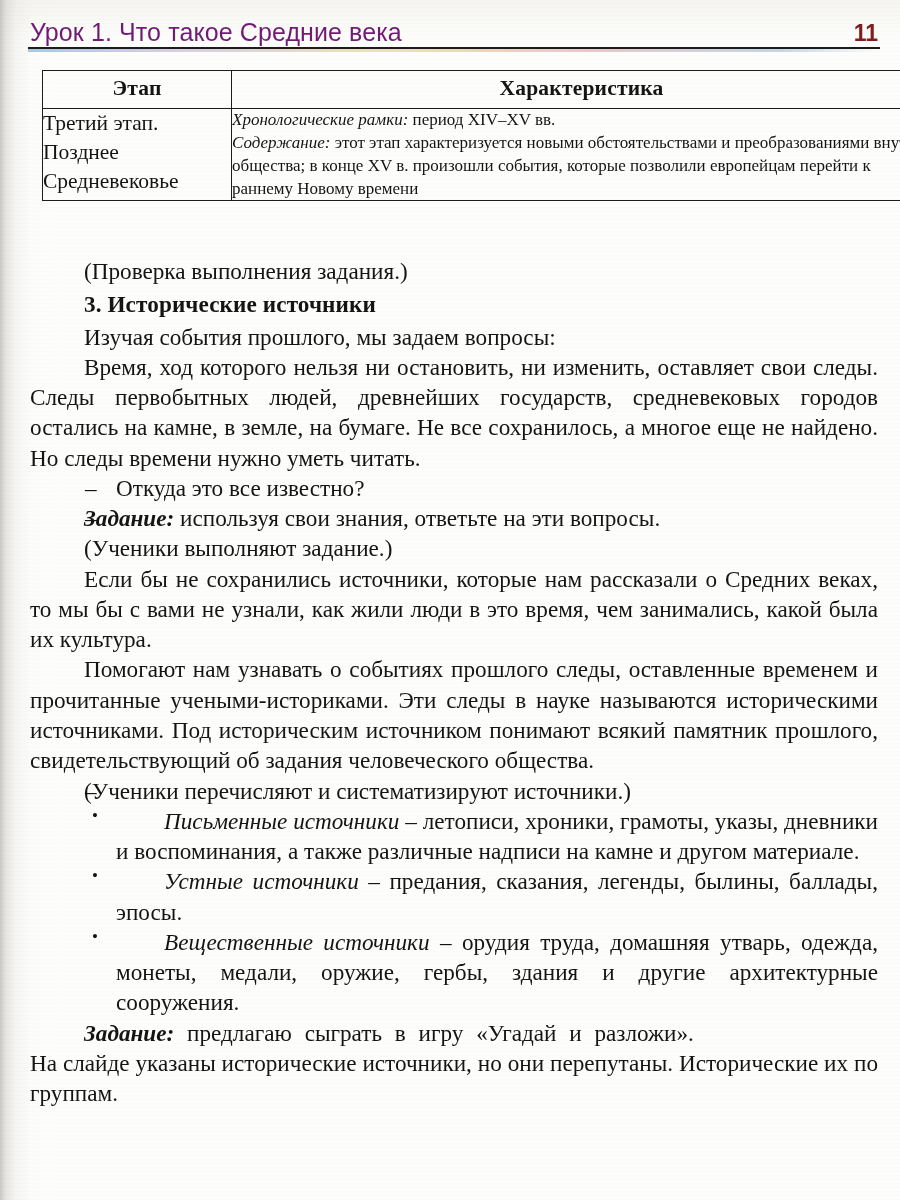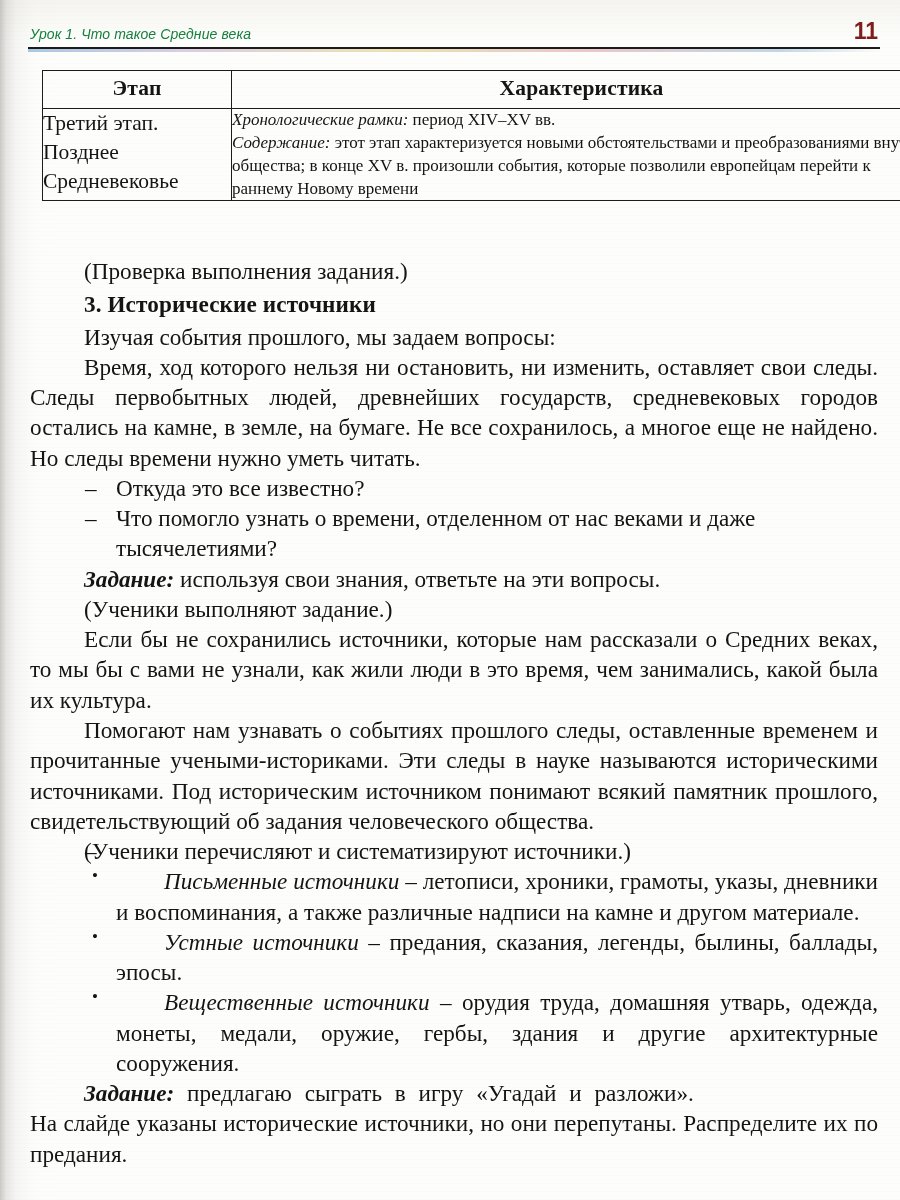--- a/index.html
+++ b/index.html
@@ -57,25 +57,24 @@
     position: absolute;
     left: 30px;
     top: 18px;
     width: 848px;
     display: flex;
     align-items: baseline;
     justify-content: space-between;
     font-family: "Liberation Sans", "DejaVu Sans", sans-serif;
   }
   .runhead-title {
-    font-size: 14px;
+    font-size: 25px;
     letter-spacing: .1px;
-    color: #15803d;
+    color: #701a75;
     white-space: nowrap;
-    font-style: italic;
   }
   .runhead-page {
     font-size: 23px;
     font-weight: bold;
     color: #7f1d1d;
   }
   .headrule {
     position: absolute;
     left: 28px;
     top: 47px;
@@ -249,21 +248,20 @@
 
     <p class="para">Время, ход которого нельзя ни остановить, ни изменить, оставляет свои следы. Следы первобытных людей, древнейших государств, средневековых городов остались на камне, в земле, на бумаге. Не все сохранилось, а многое еще не найдено. Но следы времени нужно уметь читать.</p>
 
     <ul class="dashlist">
       <li>
         <span class="dash">–</span>
         <span>Откуда это все известно?</span>
       </li>
       <li>
         <span class="dash">–</span>
-        <span>Что помогло узнать о времени, отделенном от нас веками и даже тысячелетиями?</span>
       </li>
     </ul>
 
     <p class="noindent" style="text-indent:54px;">
       <span class="bi">Задание:</span><span> используя свои знания, ответьте на эти вопросы.</span>
     </p>
 
     <p class="noindent" style="text-indent:54px;">(Ученики выполняют задание.)</p>
 
     <p class="para">Если бы не сохранились источники, которые нам рассказали о Средних веках, то мы бы с вами не узнали, как жили люди в это время, чем занимались, какой была их культура.</p>
@@ -291,18 +289,18 @@
         <span class="bul">•</span>
         <span class="it">Вещественные источники</span><span> – орудия труда, домашняя утварь, одежда, монеты, медали, оружие, гербы, здания и другие архитектурные сооружения.</span>
       </li>
     </ul>
 
     <p class="noindent" style="text-indent:54px;">
       <span class="spread-line wide">
         <span class="bi">Задание:</span><span> предлагаю сыграть в игру «Угадай и разложи».</span>
       </span>
     </p>
-    <p class="noindent" style="text-align:justify;">На слайде указаны исторические источники, но они перепутаны. Распределите их по предания.</p>
+    <p class="noindent" style="text-align:justify;">На слайде указаны исторические источники, но они перепутаны. Исторические их по группам.</p>
 
   </div>
 </div>
 
 <div class="grain"></div>
 
 </body></html>

